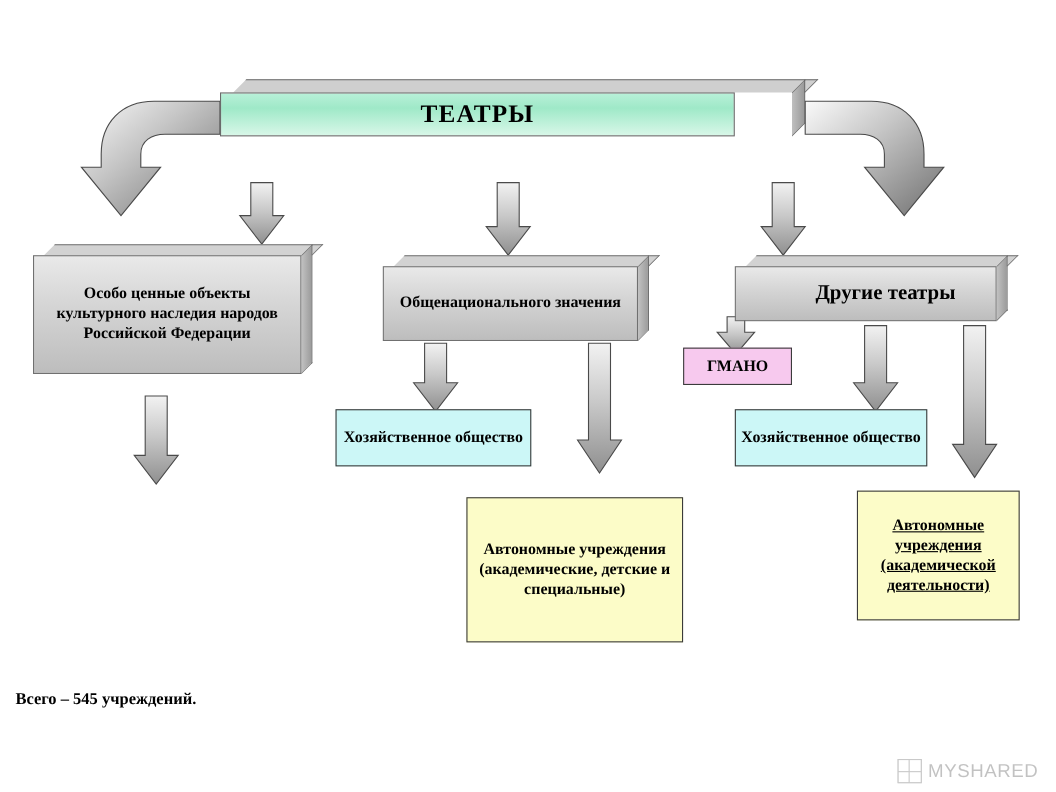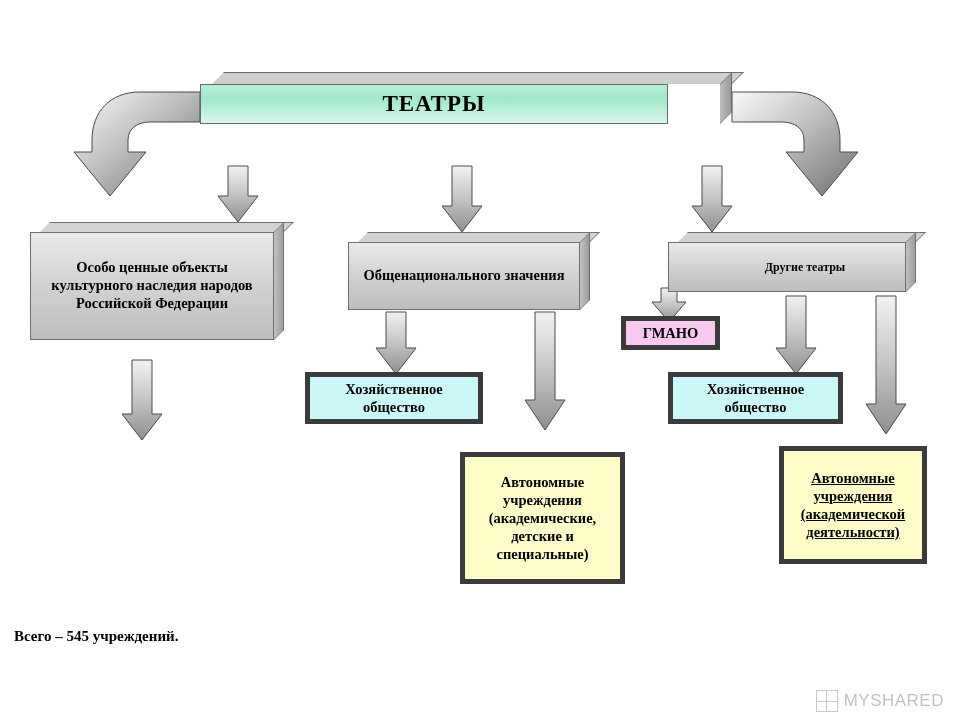--- a/index.html
+++ b/index.html
@@ -108,21 +108,21 @@
   }
 
   
   .flatbox {
     position: absolute;
     box-sizing: border-box;
     display: flex;
     align-items: center;
     justify-content: center;
     text-align: center;
-    border: 5px solid #c2410c;
+    border: 1px solid #c2410c;
     font-size: 14.5px;
     font-weight: bold;
     line-height: 1.25;
     color: #000;
     padding: 2px 4px;
   }
   .yellow { background: #fcfcc8; border-color: #3b3b3b; }
   .cyan   { background: #ccf7f7; border-color: #3b3b3b; }
   .pink   { background: #f7c9ee; border-color: #3b3b3b; }
 
@@ -249,38 +249,38 @@
     <div class="side" style="left:232px; height:68px;"></div>
     <div class="face" style="width:232px; height:68px;">
       <span class="label">Общенационального значения</span>
     </div>
   </div>
 
   <div class="box3d" style="left:668px; top:232px; width:248px; height:60px;">
     <div class="topface" style="width:238px;"></div>
     <div class="side" style="left:238px; height:50px;"></div>
     <div class="face" style="width:238px; height:50px;">
-      <span class="label" style="font-size:12px;margin-left:36px;">Другие театры</span>
+      <span class="label" style="font-size:19px;margin-left:36px;">Другие театры</span>
     </div>
   </div>
 
   <div class="flatbox pink" style="left:621px; top:316px; width:99px; height:34px;">
     <span>ГМАНО</span>
   </div>
 
   <div class="flatbox cyan" style="left:305px; top:372px; width:178px; height:52px;">
     <span>Хозяйственное общество</span>
   </div>
 
   <div class="flatbox cyan" style="left:668px; top:372px; width:175px; height:52px;">
     <span>Хозяйственное общество</span>
   </div>
 
 
-  <div class="flatbox yellow" style="left:424px; top:452px; width:165px; height:132px;margin-left:36px;">
+  <div class="flatbox yellow" style="left:424px; top:452px; width:197px; height:132px;">
     <span>Автономные учреждения (академические, детские и специальные)</span>
   </div>
 
   <div class="flatbox yellow" style="left:779px; top:446px; width:148px; height:118px;text-decoration:underline;">
     <span>Автономные учреждения (академической деятельности)</span>
   </div>
 
   <div class="footer" style="top:628px;">Всего – 545 учреждений.</div>
 
   <div class="watermark">

